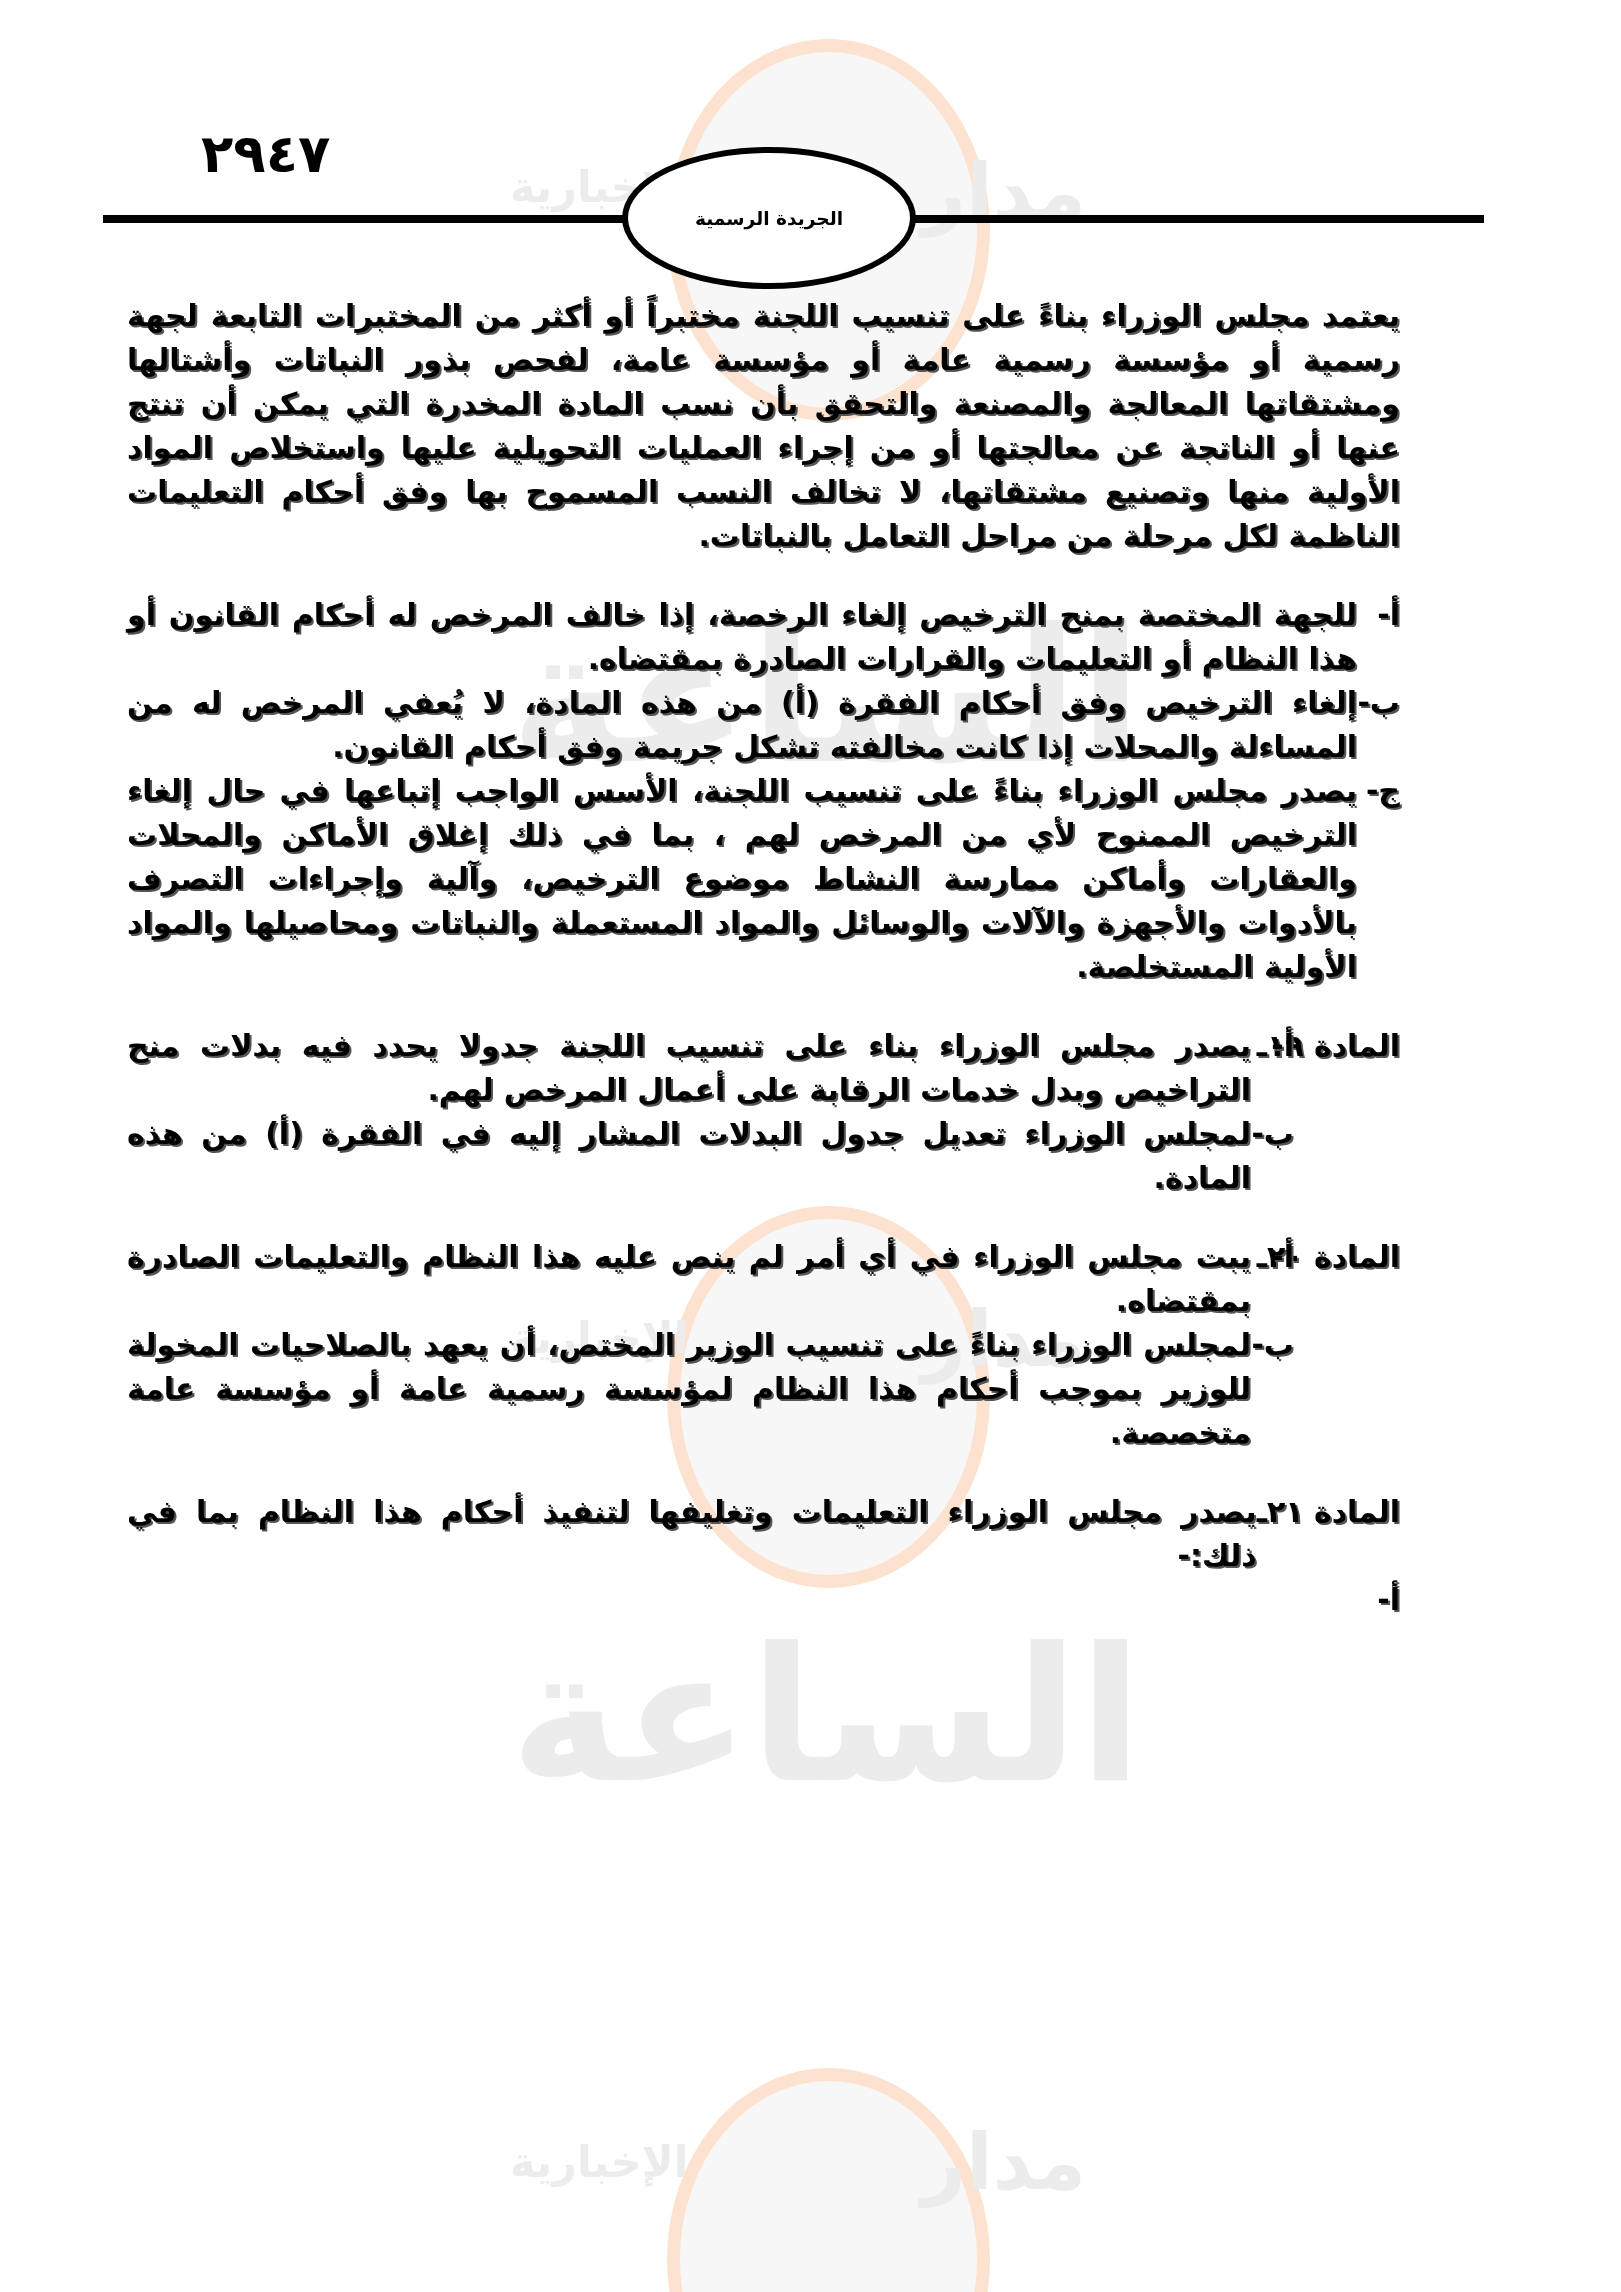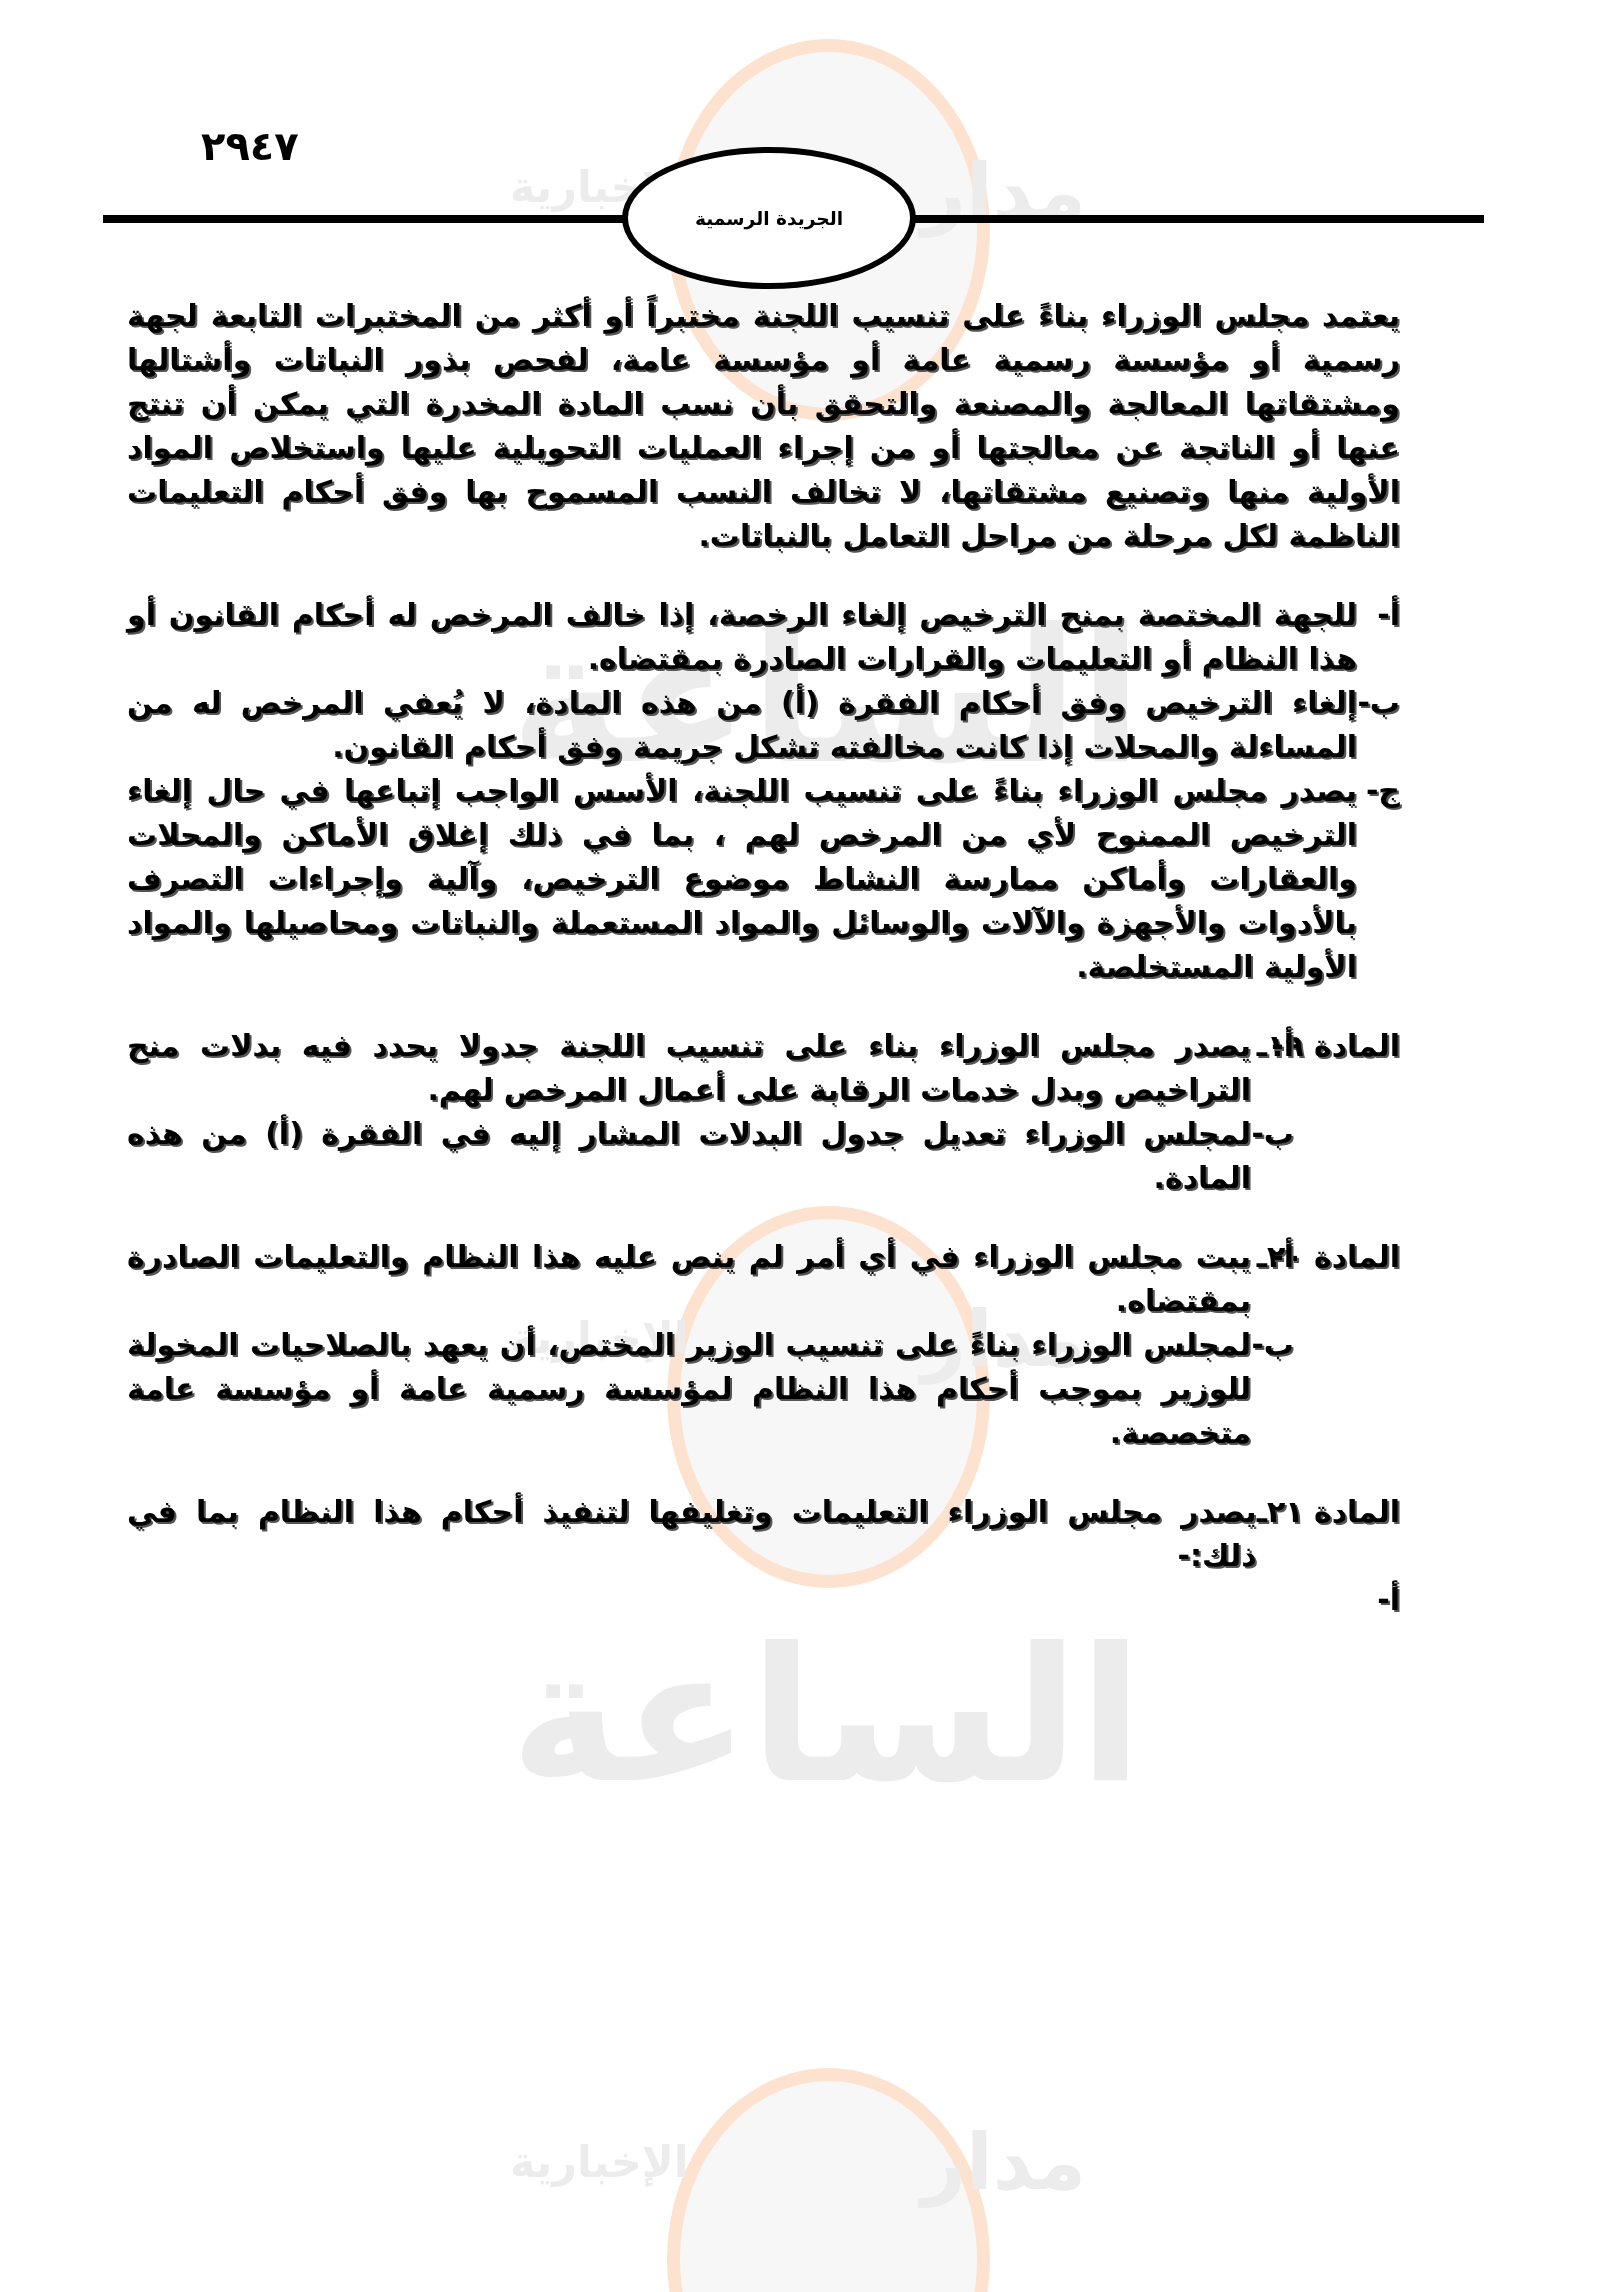--- a/index.html
+++ b/index.html
@@ -6,21 +6,21 @@
   body { width:1621px; height:2293px; position:relative; overflow:hidden;
          font-family:"DejaVu Sans", "Liberation Sans", sans-serif; color:#000; }
 
   
   .wm { position:absolute; pointer-events:none; }
   .wm-clock { width:323px; height:382px; border-radius:50%;
               border:13.7px solid #fde3cf; background:#f7f7f7; box-sizing:border-box; }
   .wm-text { font-family:"DejaVu Sans", sans-serif; font-weight:bold; color:#ececec; }
 
   
-  .page-number { position:absolute; left:201px; top:123px; font-size:40px; font-weight:bold;
+  .page-number { position:absolute; left:201px; top:123px; font-size:53px; font-weight:bold;
                  font-family:"DejaVu Sans", sans-serif; letter-spacing:2px; direction:ltr; }
   .header-rule { position:absolute; left:103px; right:137px; top:215px; height:7.8px; background:#000; }
   .header-oval { position:absolute; left:622px; top:147px; width:294px; height:142px;
                  border:6.9px solid #000; border-radius:50%; background:#fff; box-sizing:border-box;
                  display:flex; align-items:center; justify-content:center; }
   .header-title { font-size:18.6px; font-weight:bold; }
 
   
   .content { position:absolute; left:127px; right:221px; top:294px; }
   .article { position:relative; font-size:30px; font-weight:bold; line-height:44px;

